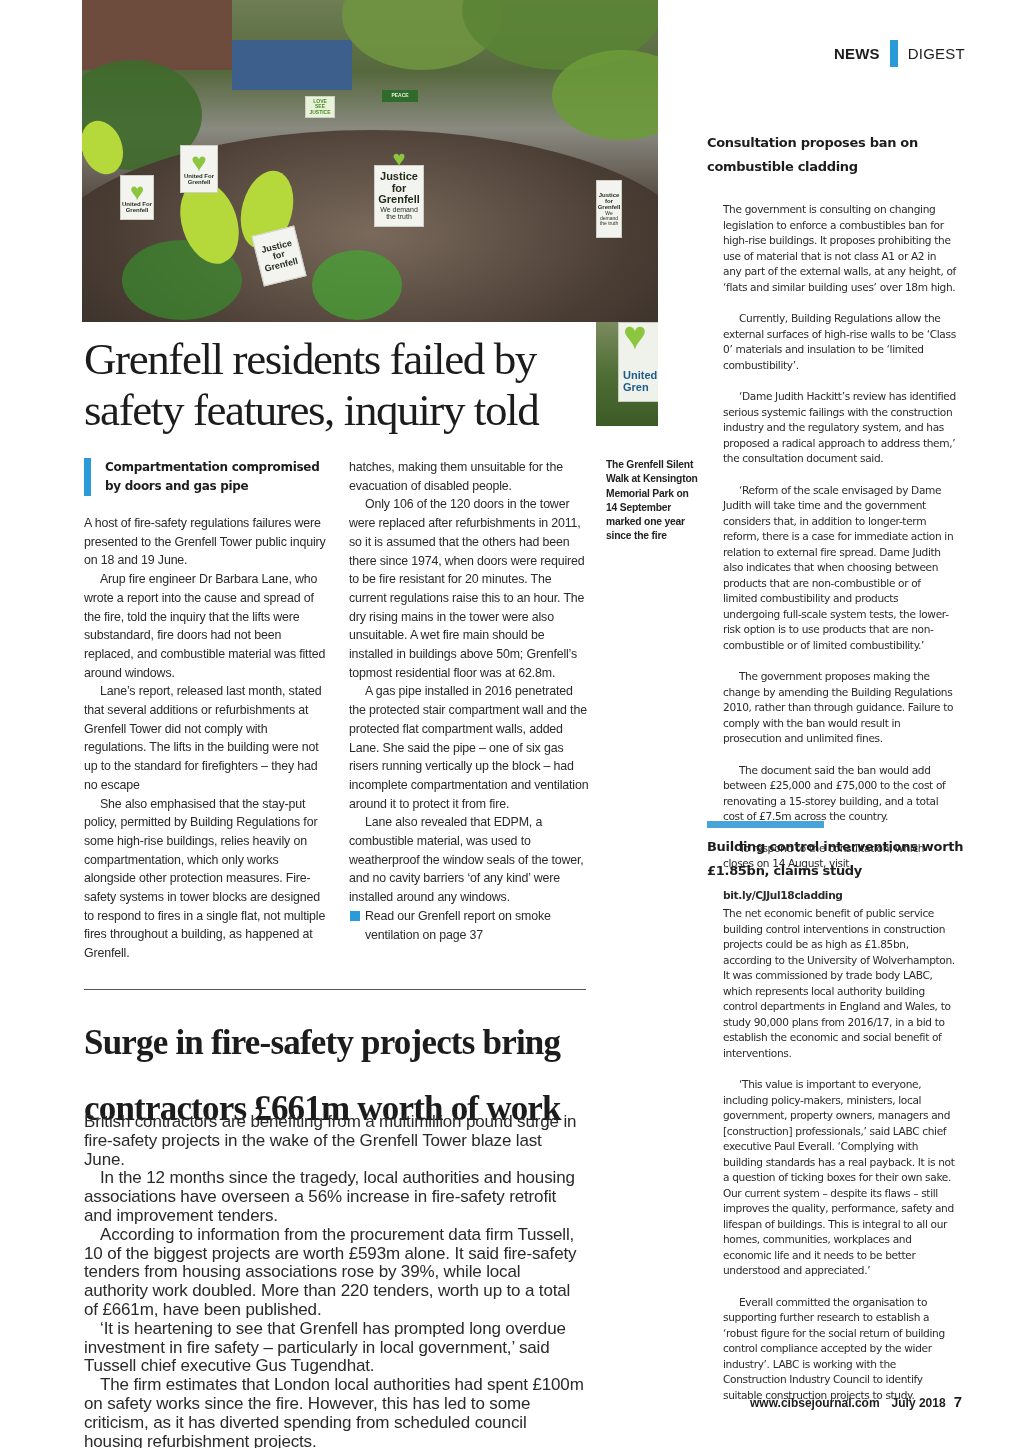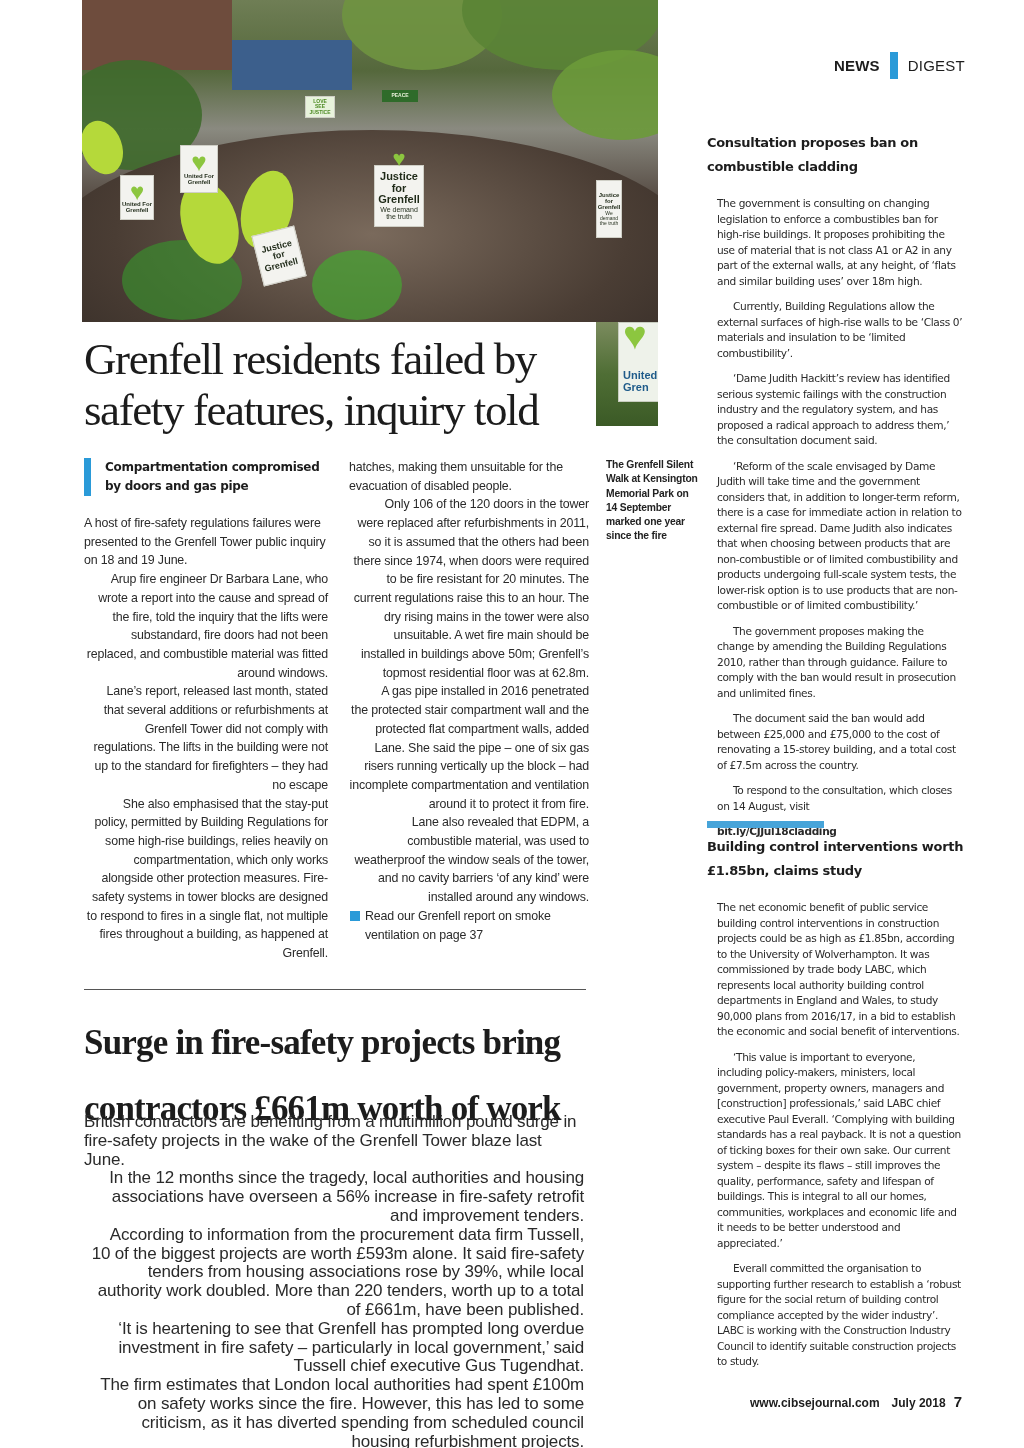--- a/index.html
+++ b/index.html
@@ -1,20 +1,20 @@
 <!DOCTYPE html>
 <html><head>
 <meta charset="utf-8">
 <style>
   * { box-sizing: border-box; margin: 0; padding: 0; }
   html, body { width: 1024px; height: 1448px; background: #ffffff; overflow: hidden; }
   body { position: relative; font-family: "Liberation Sans", sans-serif; color: #222; }
 
   
-  .section-tag { position: absolute; top: 52px; left: 834px; display: flex; align-items: center; font-family: "Liberation Sans", sans-serif; font-size: 15px; }
+  .section-tag { position: absolute; top: 40px; left: 834px; display: flex; align-items: center; font-family: "Liberation Sans", sans-serif; font-size: 15px; }
   .section-tag .news { font-weight: bold; color: #1d1d1d; letter-spacing: 0.2px; }
   .section-tag .bar { width: 8px; height: 27px; background: #2a9ad8; margin: 0 10px 0 10px; }
   .section-tag .digest { color: #1d1d1d; letter-spacing: 0.2px; }
 
   
   .photo { position: absolute; left: 82px; top: 0; width: 576px; height: 322px; overflow: hidden;
     background: linear-gradient(180deg, #6f7e55 0%, #55683c 22%, #8a8a80 40%, #5a5048 60%, #3c3530 80%, #2f2a26 100%); }
   .photo-ext { position: absolute; left: 596px; top: 322px; width: 62px; height: 104px; overflow: hidden;
     background: linear-gradient(180deg, #7b8b5e 0%, #4f6e35 50%, #3b5a26 100%); }
   .photo .tree { position: absolute; border-radius: 50%; background: #4f7a32; opacity: 0.9; }
@@ -29,38 +29,38 @@
   
   .headline-1 { position: absolute; left: 84px; top: 334px; width: 520px; font-family: "Liberation Serif", serif; font-size: 45px; line-height: 51px; color: #1c1c1c; letter-spacing: -1.4px; font-weight: normal; }
 
   .caption { position: absolute; left: 606px; top: 458px; width: 92px; font-family: "Liberation Sans", sans-serif; font-weight: bold; font-size: 10.3px; line-height: 14.3px; color: #222; letter-spacing: -0.2px; }
 
   
   .standfirst { position: absolute; left: 84px; top: 458px; width: 240px; padding-left: 14px; border-left: 7px solid #2a9ad8; font-family: "DejaVu Sans", sans-serif; font-weight: bold; font-size: 12px; line-height: 19px; color: #1d1d1d; letter-spacing: -0.3px; }
 
   .col { position: absolute; font-family: "Liberation Sans", sans-serif; font-size: 12.4px; line-height: 18.7px; color: #2a2a2a; letter-spacing: -0.15px; }
   .col p { margin: 0; }
-  .col p.indent { text-indent: 16px; text-align: right; }
+  .col p.indent { text-indent: 16px; }
   .col-1 { left: 84px; top: 514px; width: 244px; }
   .col-2 { left: 349px; top: 458px; width: 240px; }
   .readmore { display: flex; }
   .readmore .sq { display: inline-block; width: 10px; height: 10px; background: #2a9ad8; margin: 4px 5px 0 1px; flex: none; }
 
   .rule-grey { position: absolute; left: 84px; top: 989px; width: 502px; height: 1px; background: #555; }
 
   .headline-2 { position: absolute; left: 84px; top: 1010px; width: 510px; font-family: "Liberation Serif", serif; font-size: 35px; line-height: 66px; color: #1c1c1c; letter-spacing: -0.8px; }
 
   .col-3 { left: 84px; top: 1113px; width: 500px; font-size: 17px; line-height: 18.8px; }
 
   
   .right-head { position: absolute; left: 707px; font-family: "DejaVu Sans", sans-serif; font-size: 13px; line-height: 24px; color: #1d1d1d; letter-spacing: -0.3px; }
   .rh-1 { top: 131px; width: 270px; }
   .rh-2 { top: 835px; width: 270px; }
   .right-col { position: absolute; left: 707px; width: 266px; font-family: "DejaVu Sans", sans-serif; font-size: 10.6px; line-height: 15.5px; color: #2a2a2a; letter-spacing: -0.35px; }
-  .right-col p { margin: 10px; }
+  .right-col p { margin: 16px; }
   .right-col p.indent { text-indent: 16px; }
   .rc-1 { top: 186px; }
   .rc-2 { top: 890px; }
   .right-col .link { font-weight: bold; }
   .blue-rule { position: absolute; left: 707px; top: 821px; width: 117px; height: 7px; background: #47a4d9; }
 
   
   .footer { position: absolute; top: 1393px; left: 750px; font-family: "Liberation Sans", sans-serif; font-size: 12px; color: #1d1d1d; display: flex; align-items: baseline; }
   .footer .url { font-weight: bold; margin-right: 12px; }
   .footer .date { font-weight: bold; margin-right: 8px; }

